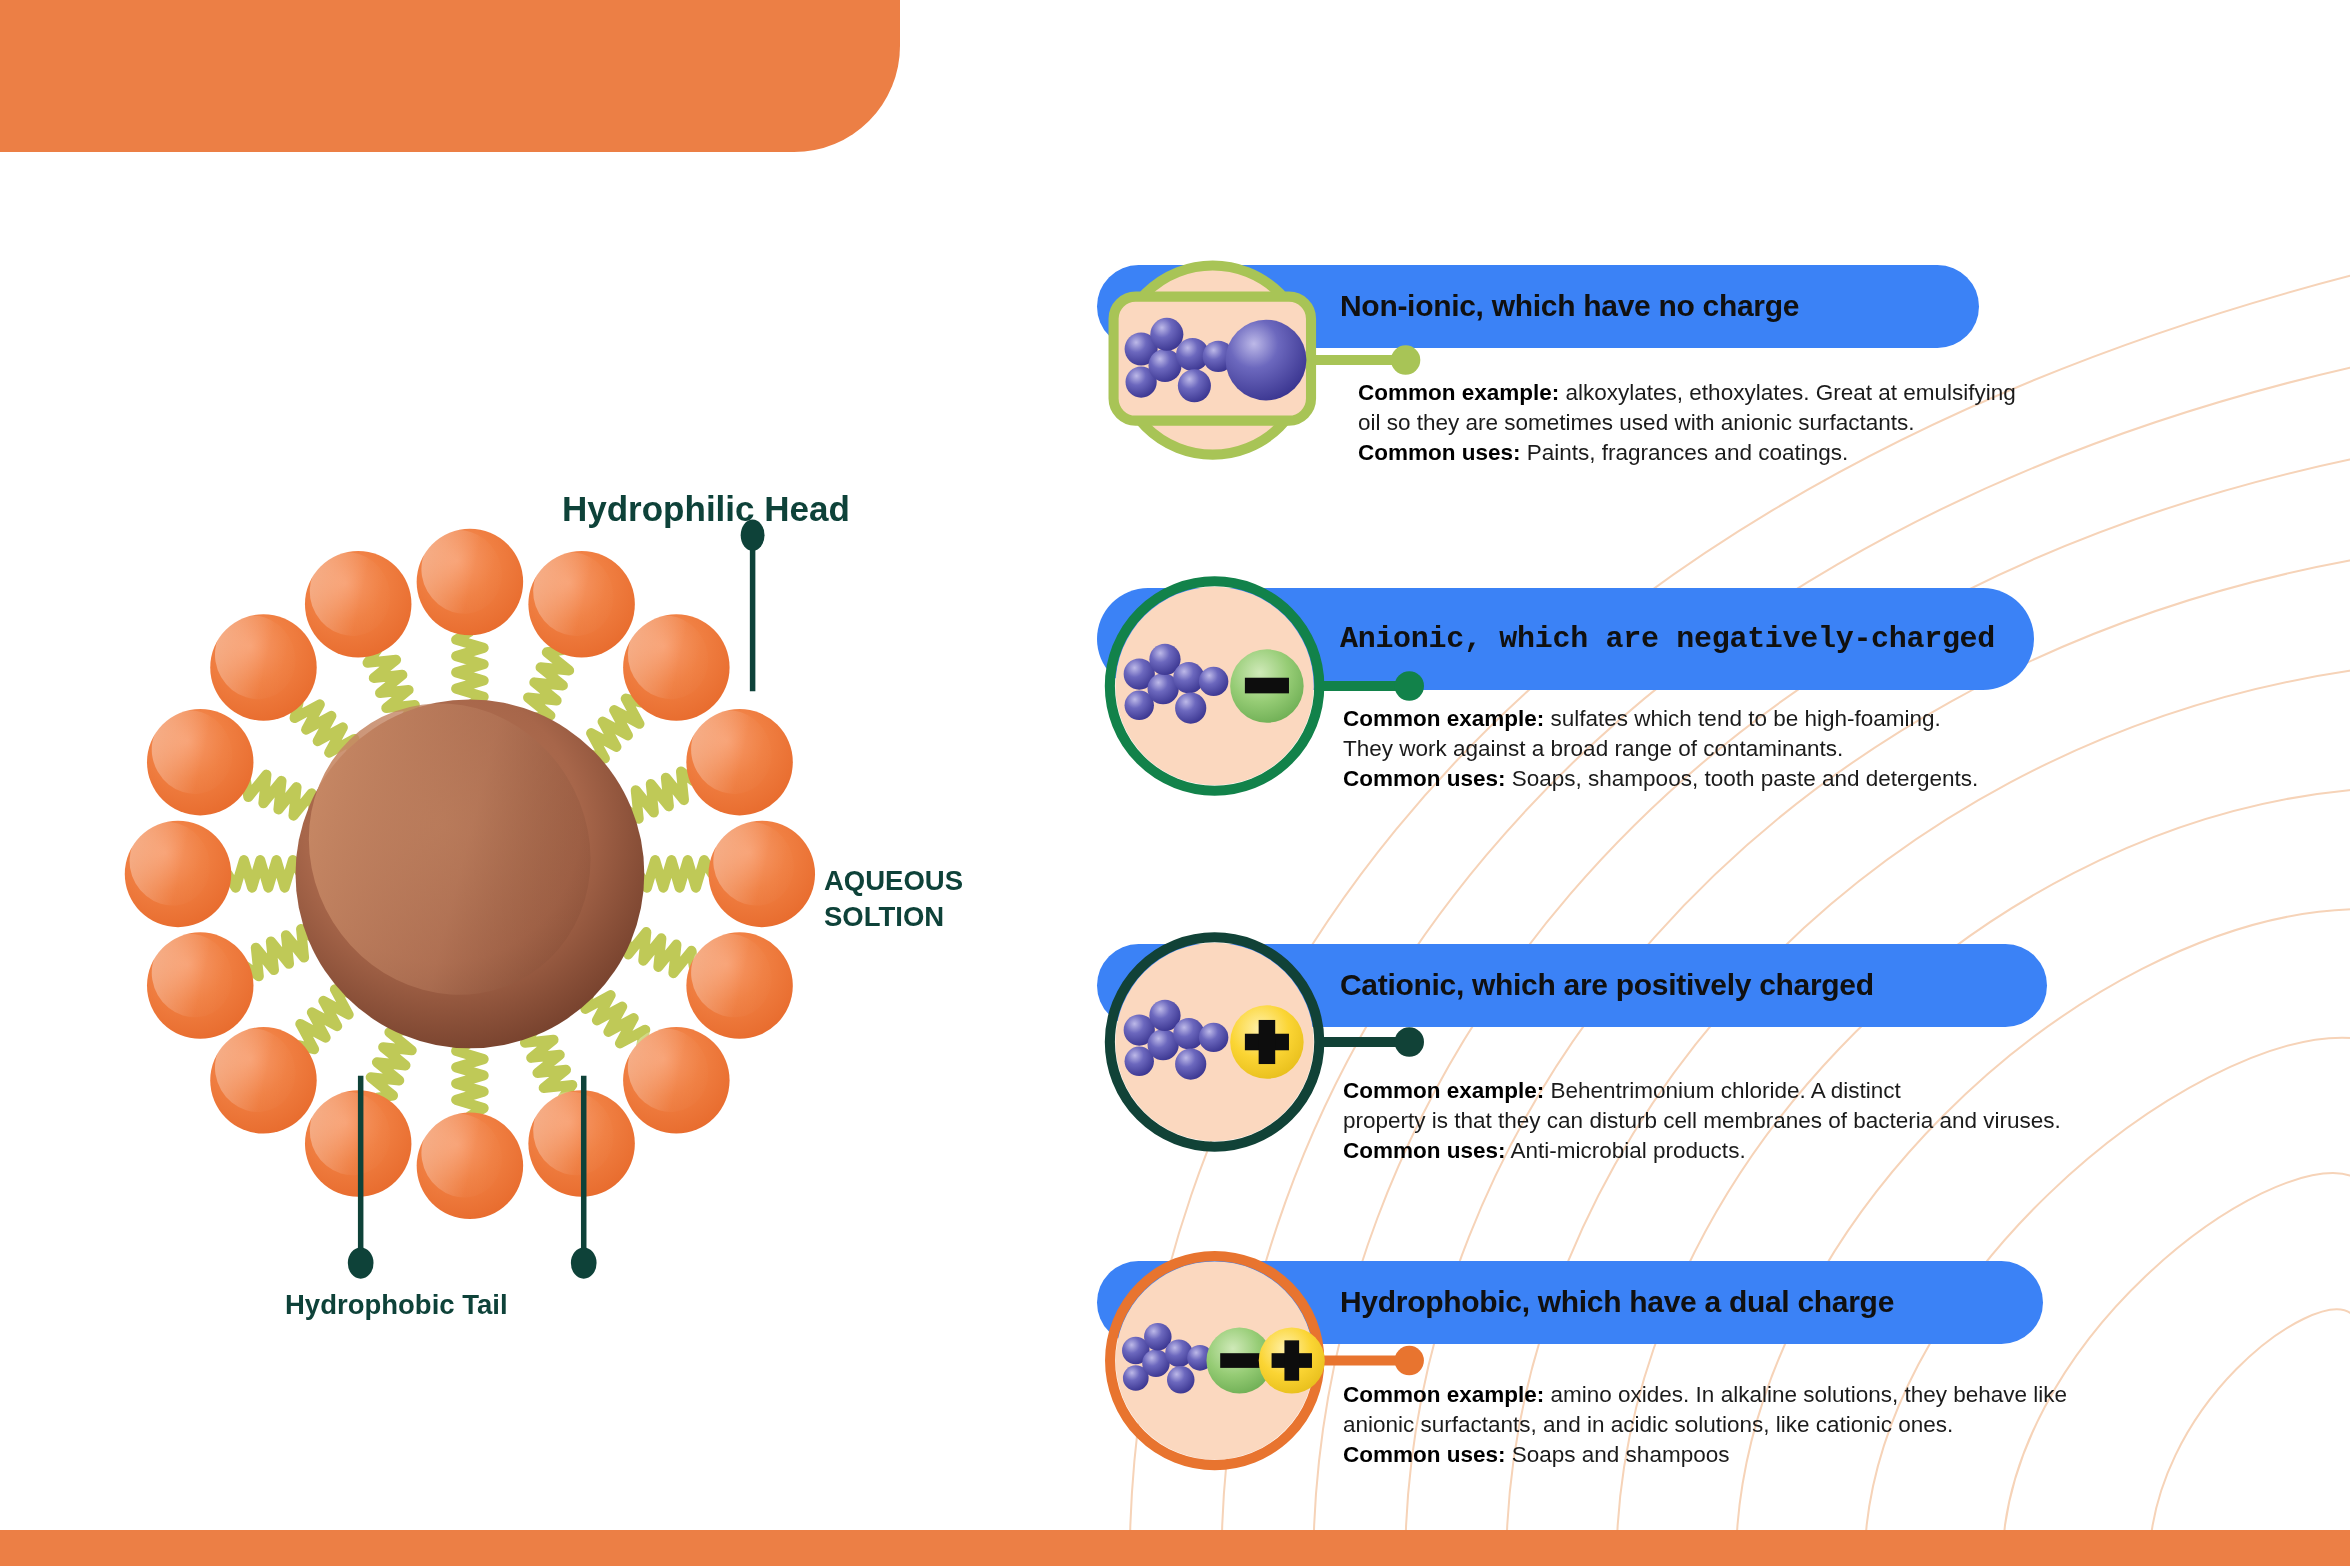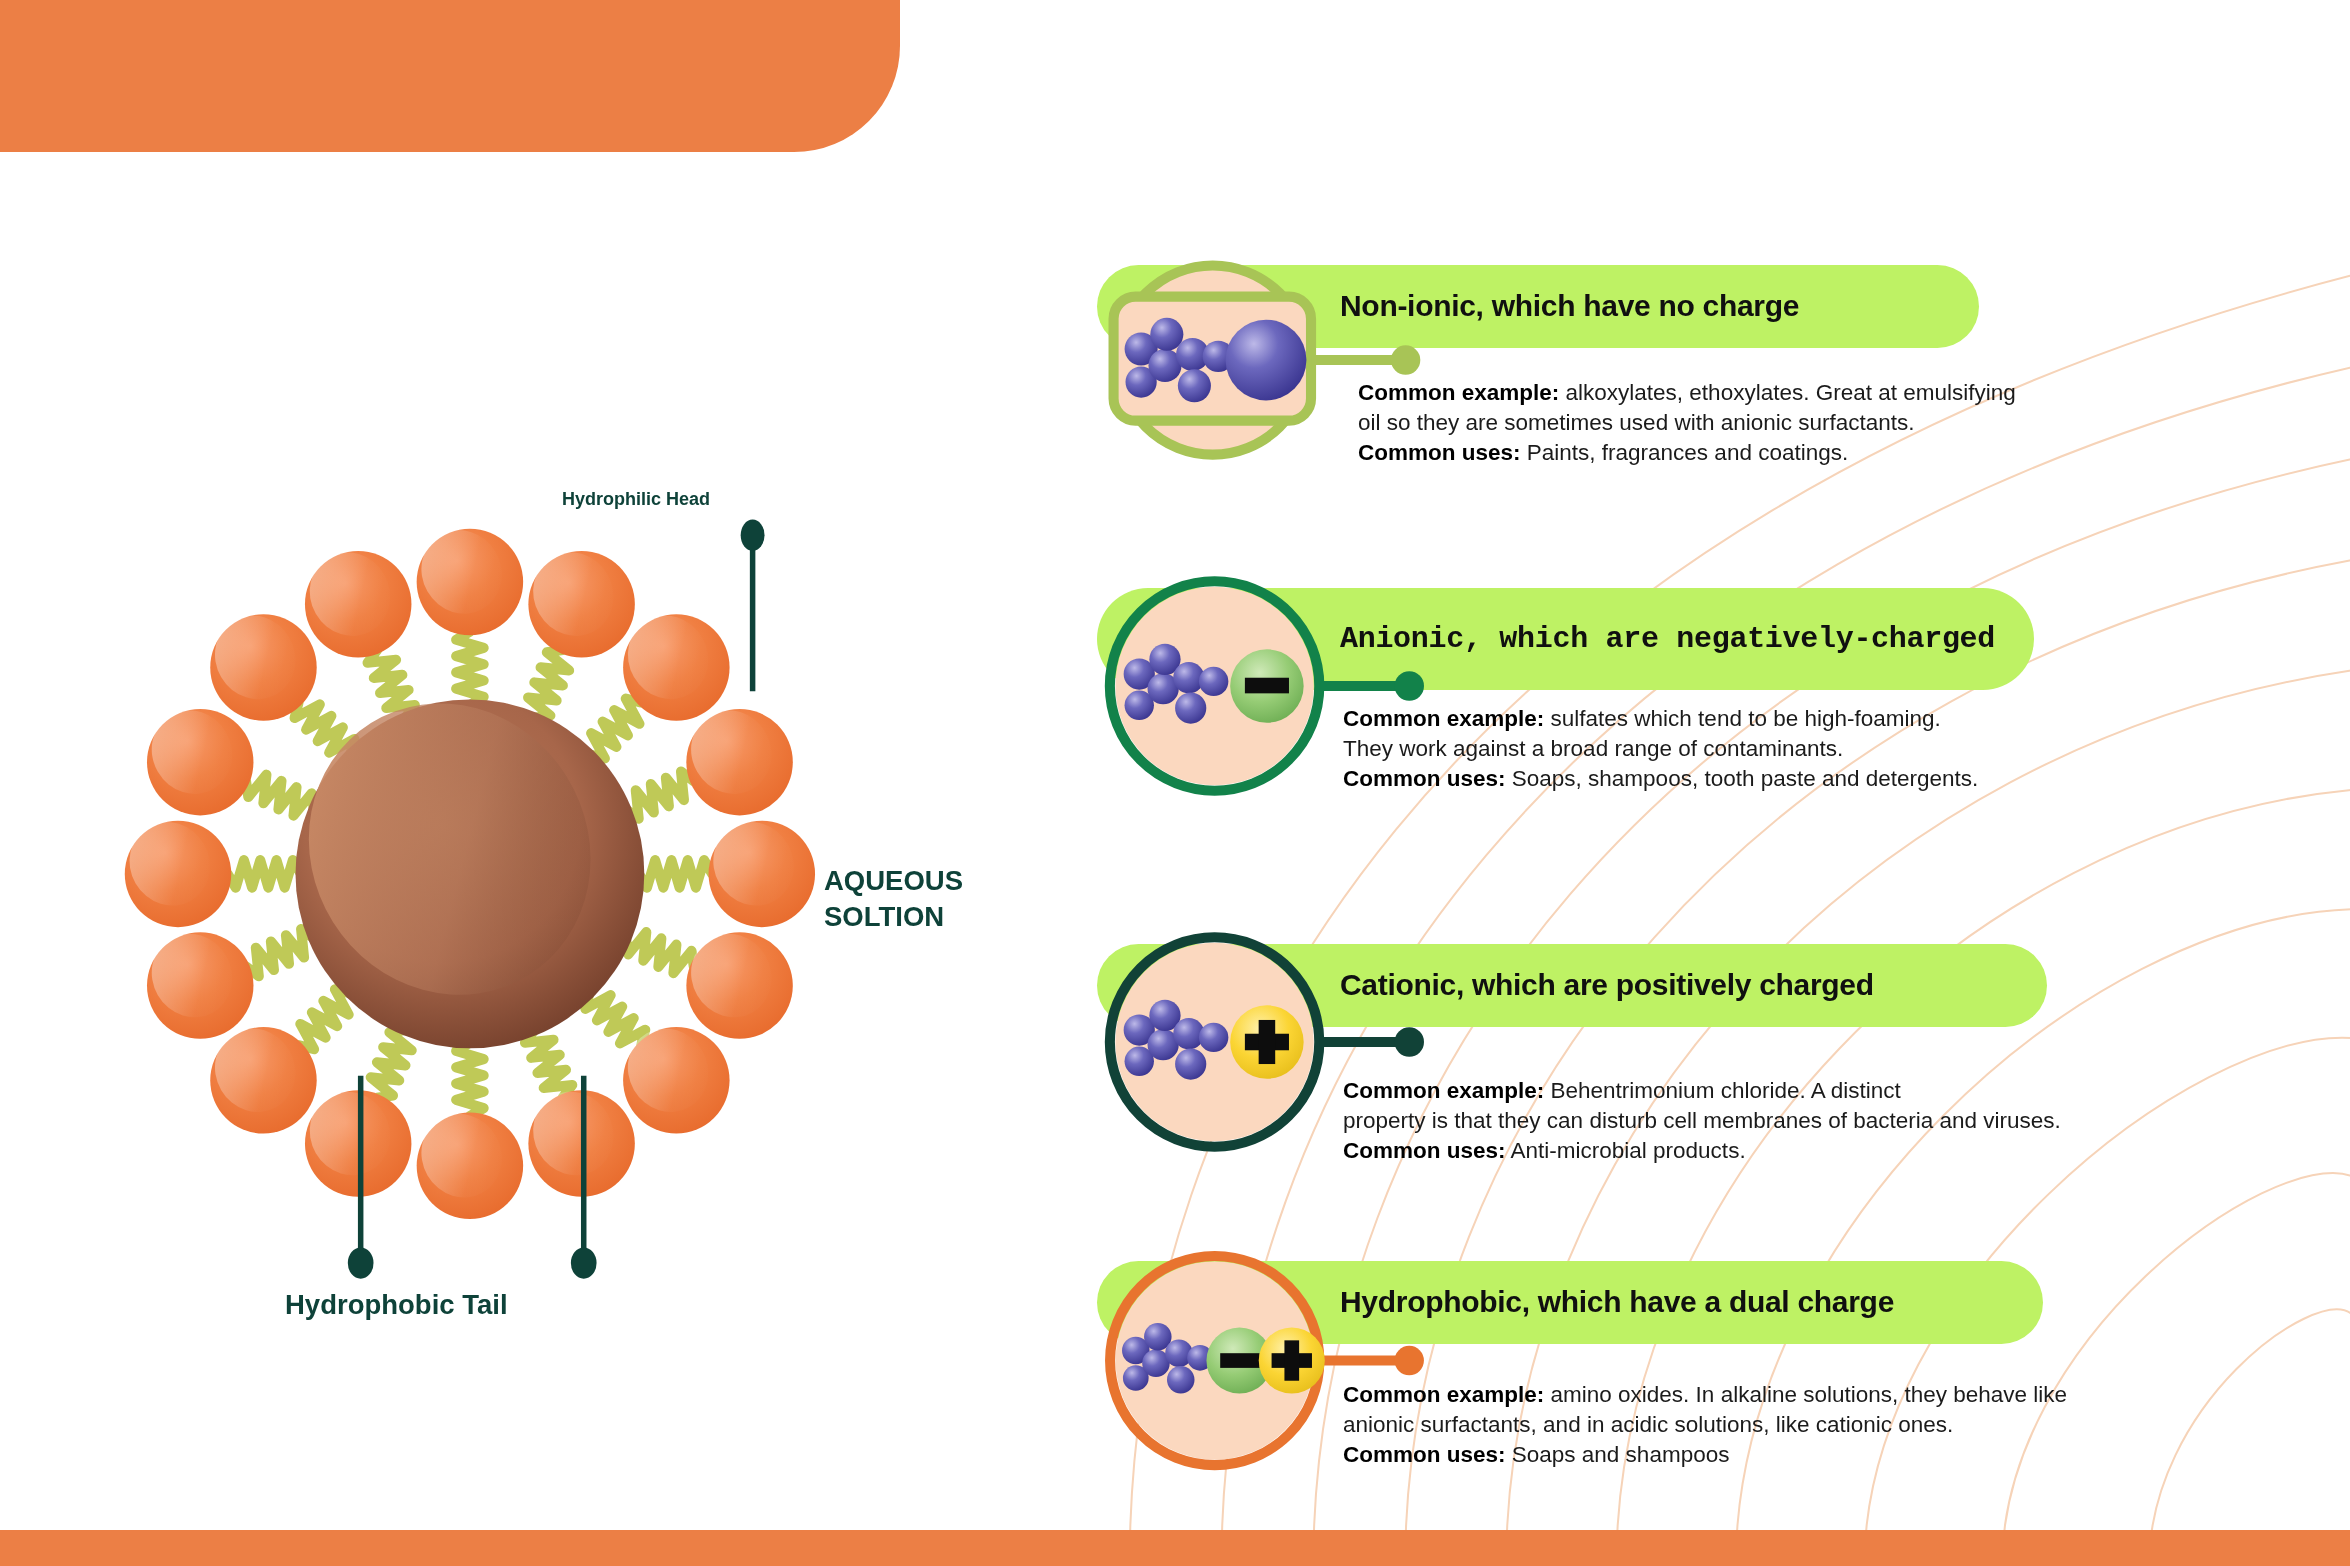--- a/index.html
+++ b/index.html
@@ -22,28 +22,28 @@
   }
   #footer-bar{
     position:absolute;left:0;bottom:0;width:2351px;height:37px;background:#EC7F45;z-index:6;
   }
 
   
   #micelle{position:absolute;left:55px;top:459px;width:973px;height:872px;z-index:3;}
   .lbl{
     position:absolute;color:#0E4239;font-weight:bold;white-space:nowrap;
   }
-  #lbl-head{left:562px;top:489px;font-size:18px;}
+  #lbl-head{left:562px;top:489px;font-size:35px;}
   #lbl-tail{left:285px;top:1289px;font-size:27.5px;}
   #lbl-aqueous{left:824px;top:863px;font-size:27.5px;line-height:36px;text-align:left;width:174px;}
 
   
   .card{position:absolute;z-index:4;}
   .pill{
-    position:absolute;background:#bef264;border-radius:64px;
+    position:absolute;background:#3b82f6;border-radius:64px;
     display:flex;align-items:center;
   }
   .pill-title{
     font-size:30px;font-weight:bold;color:#101010;white-space:nowrap;
     padding-left:243px;letter-spacing:-0.3px;
   }
   .body-text{
     position:absolute;font-size:22.5px;line-height:30px;color:#1b1b1b;width:973px;
   }
   .body-text b{font-weight:bold;color:#000;}

